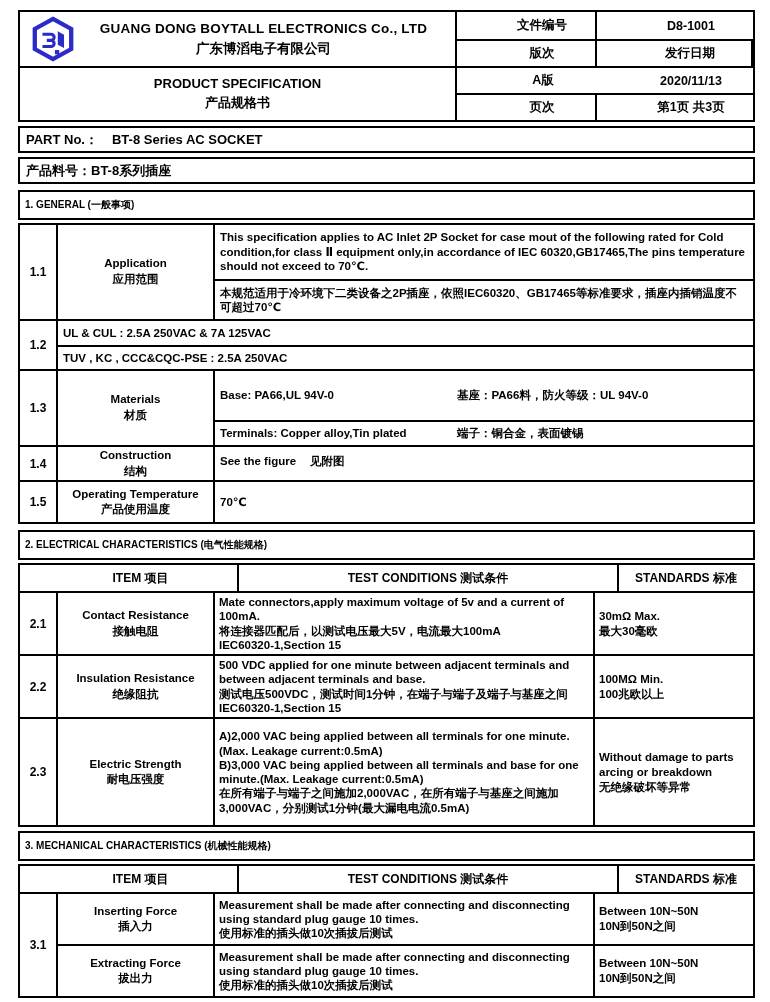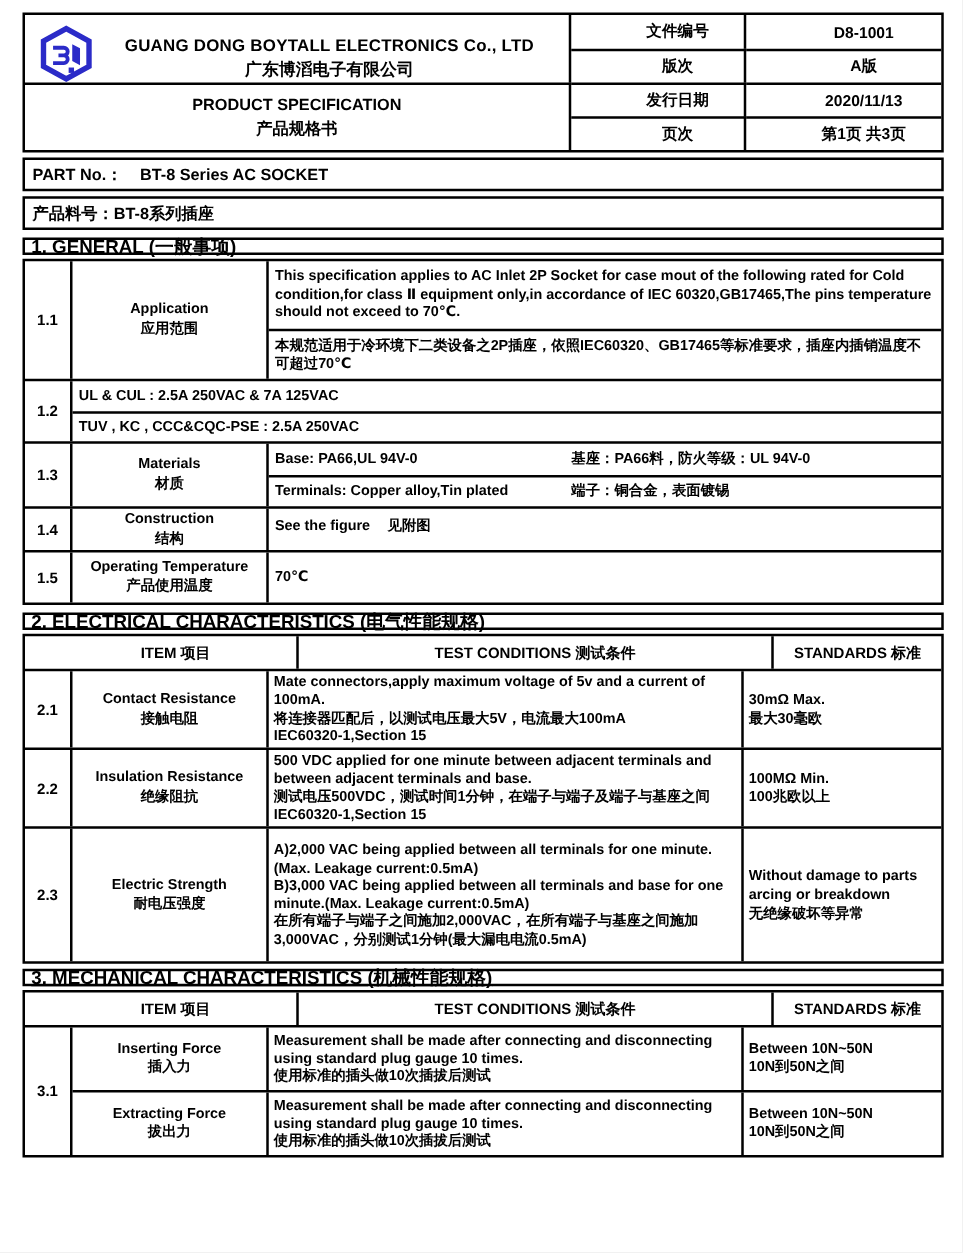--- a/index.html
+++ b/index.html
@@ -6,52 +6,52 @@
   .page {
     width:770px; height:1002px; background:#ffffff; position:relative;
     font-family:"Liberation Sans","DejaVu Sans",sans-serif;
     font-weight:bold; color:#000; overflow:hidden;
   }
   .doc { position:absolute; left:18px; top:10px; width:737px; }
   .box { border:2px solid #000; box-sizing:border-box; background:#fff; }
 
   
   .hdr { display:grid; grid-template-columns:437px 140px 1fr; grid-template-rows:repeat(4,27px); }
-  .hdr-company { grid-column:1; grid-row:1/3; border-right:2px solid #000; display:flex; align-items:flex-end; padding:0 4px 0 10px; }
+  .hdr-company { grid-column:1; grid-row:1/3; border-right:2px solid #000; display:flex; align-items:center; padding:0 4px 0 10px; }
   .hdr-spec { grid-column:1; grid-row:3/5; border-right:2px solid #000; border-top:2px solid #000;
               display:flex; flex-direction:column; align-items:center; justify-content:center; line-height:1.45; }
   .company-text { flex:1; text-align:center; line-height:1.45; }
   .company-en { font-size:13.5px; letter-spacing:.2px; }
   .company-cn { font-size:13.5px; }
   .spec-en { font-size:13px; }
   .spec-cn { font-size:13px; }
   .icell { display:flex; align-items:center; justify-content:center; font-size:12.5px; box-sizing:border-box;padding-left:32px; }
   .ilabel { border-right:2px solid #000; }
   .bt { border-top:2px solid #000; }
   .logo { width:46px; height:46px; flex:none; }
 
   
   .mt4 { margin-top:4px; } .mt6 { margin-top:6px; } .mt3 { margin-top:3px; }
   .bar { height:27px; display:flex; align-items:center; padding:0 0 0 6px; font-size:13px; }
-  .secbar { height:14px; display:flex; align-items:center; padding:0 0 0 5px; font-size:15px;text-decoration:underline; }
+  .secbar { height:30px; display:flex; align-items:center; padding:0 0 0 5px; font-size:10px; }
 
   
   .trow { display:flex; align-items:stretch; }
   .trow + .trow { border-top:2px solid #000; }
   .c-num { width:36px; flex:none; border-right:2px solid #000; display:flex; align-items:center; justify-content:center; font-size:12px; }
   .c-label { width:157px; flex:none; border-right:2px solid #000; display:flex; flex-direction:column;
              align-items:center; justify-content:center; text-align:center; font-size:11.5px; line-height:1.35; padding:1px 2px; box-sizing:border-box; }
   .c-content { flex:1; min-width:0; display:flex; flex-direction:column; }
   .sub { padding:2px 5px; display:flex; flex-direction:column; justify-content:center; font-size:11.5px; line-height:1.25; box-sizing:border-box; overflow:hidden; }
   .sub + .sub { border-top:2px solid #000; }
   .pair { display:flex; align-items:center; }
   .pair-en { width:237px; flex:none; }
   .pair-cn { flex:1; min-width:0; }
   .gapspan { margin-left:14px; } .h44 { min-height:40px; }
-  .h26 { min-height:24px; } .h25 { min-height:25px; } .h31 { min-height:29px; }
+  .h26 { min-height:24px; } .h25 { min-height:25px;margin-top:12px; } .h31 { min-height:29px; }
 
   
   .thead { display:flex; height:26px; font-size:12px;padding-left:24px; }
   .th { display:flex; align-items:center; justify-content:center; box-sizing:border-box; }
   .th-item { width:195px; flex:none; border-right:2px solid #000; }
   .th-cond { width:380px; flex:none; border-right:2px solid #000; }
   .th-std  { flex:1; }
   .c-cond { width:380px; flex:none; border-right:2px solid #000; padding:2px 4px; box-sizing:border-box;
             font-size:11.5px; line-height:1.24; display:flex; flex-direction:column; justify-content:flex-start; overflow:hidden; }
   .c-std  { flex:1; min-width:0; padding:2px 4px; box-sizing:border-box; font-size:11.5px; line-height:1.3;
@@ -81,22 +81,22 @@
         </div>
       </div>
       <div class="hdr-spec">
         <div class="spec-en">PRODUCT SPECIFICATION</div>
         <div class="spec-cn">产品规格书</div>
       </div>
 
       <div class="icell ilabel">文件编号</div>
       <div class="icell">D8-1001</div>
       <div class="icell ilabel bt">版次</div>
+      <div class="icell ilabel bt">发行日期</div>
       <div class="icell bt">A版</div>
-      <div class="icell ilabel bt">发行日期</div>
       <div class="icell bt">2020/11/13</div>
       <div class="icell ilabel bt">页次</div>
       <div class="icell bt">第1页  共3页</div>
     </div>
 
     <div class="box bar mt4">
       <span>PART No.：</span>
       <span class="gapspan">BT-8 Series AC SOCKET</span>
     </div>
     <div class="box bar mt4">

